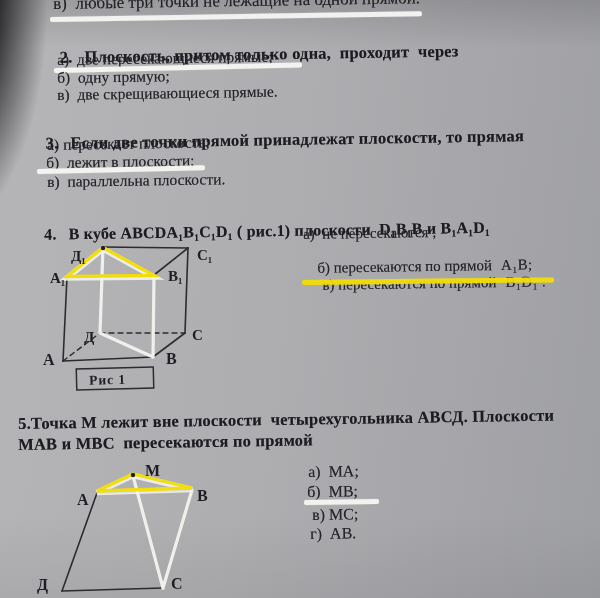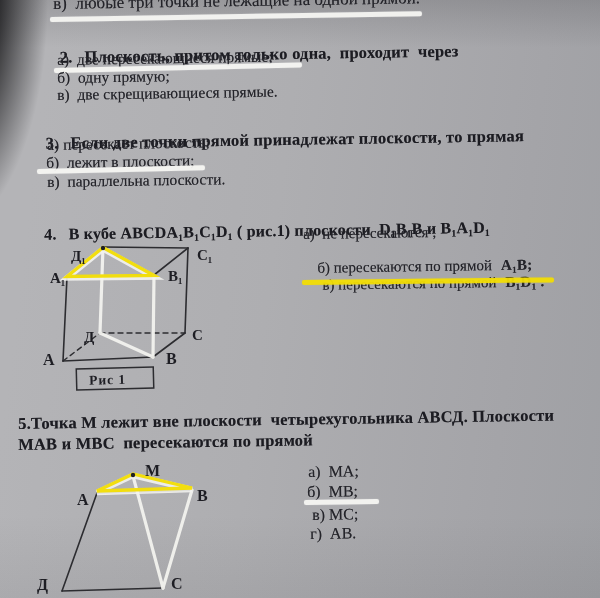--- a/index.html
+++ b/index.html
@@ -18,21 +18,21 @@
     position:absolute;
     white-space:pre;
     color:#24242a;
     line-height:1.15;
     transform:rotate(-0.9deg);
     transform-origin:left top;
     text-shadow:0 0 .6px rgba(40,40,46,.55);
   }
   .hdr{font-weight:bold;color:#1c1c22;letter-spacing:.2px;}
   .qnum{display:inline-block;margin-right:12px;}
-  .math{font-weight:bold;margin-left:9px;letter-spacing:.3px;}
+  .math{font-weight:normal;margin-left:9px;letter-spacing:.3px;}
   .marker{
     position:absolute;height:4.5px;border-radius:2px;
     transform-origin:left center;
   }
   .marker.white{background:rgba(248,248,244,.93);box-shadow:0 0 1px rgba(255,255,255,.6);}
   .marker.yellow{background:rgba(242,221,4,.95);box-shadow:0 0 1px rgba(242,221,4,.7);}
   svg.figs{position:absolute;left:0;top:0;pointer-events:none;}
   svg text{font-family:"Liberation Serif","DejaVu Serif",serif;font-weight:bold;fill:#1e1e24;}
 </style>
 </head>

